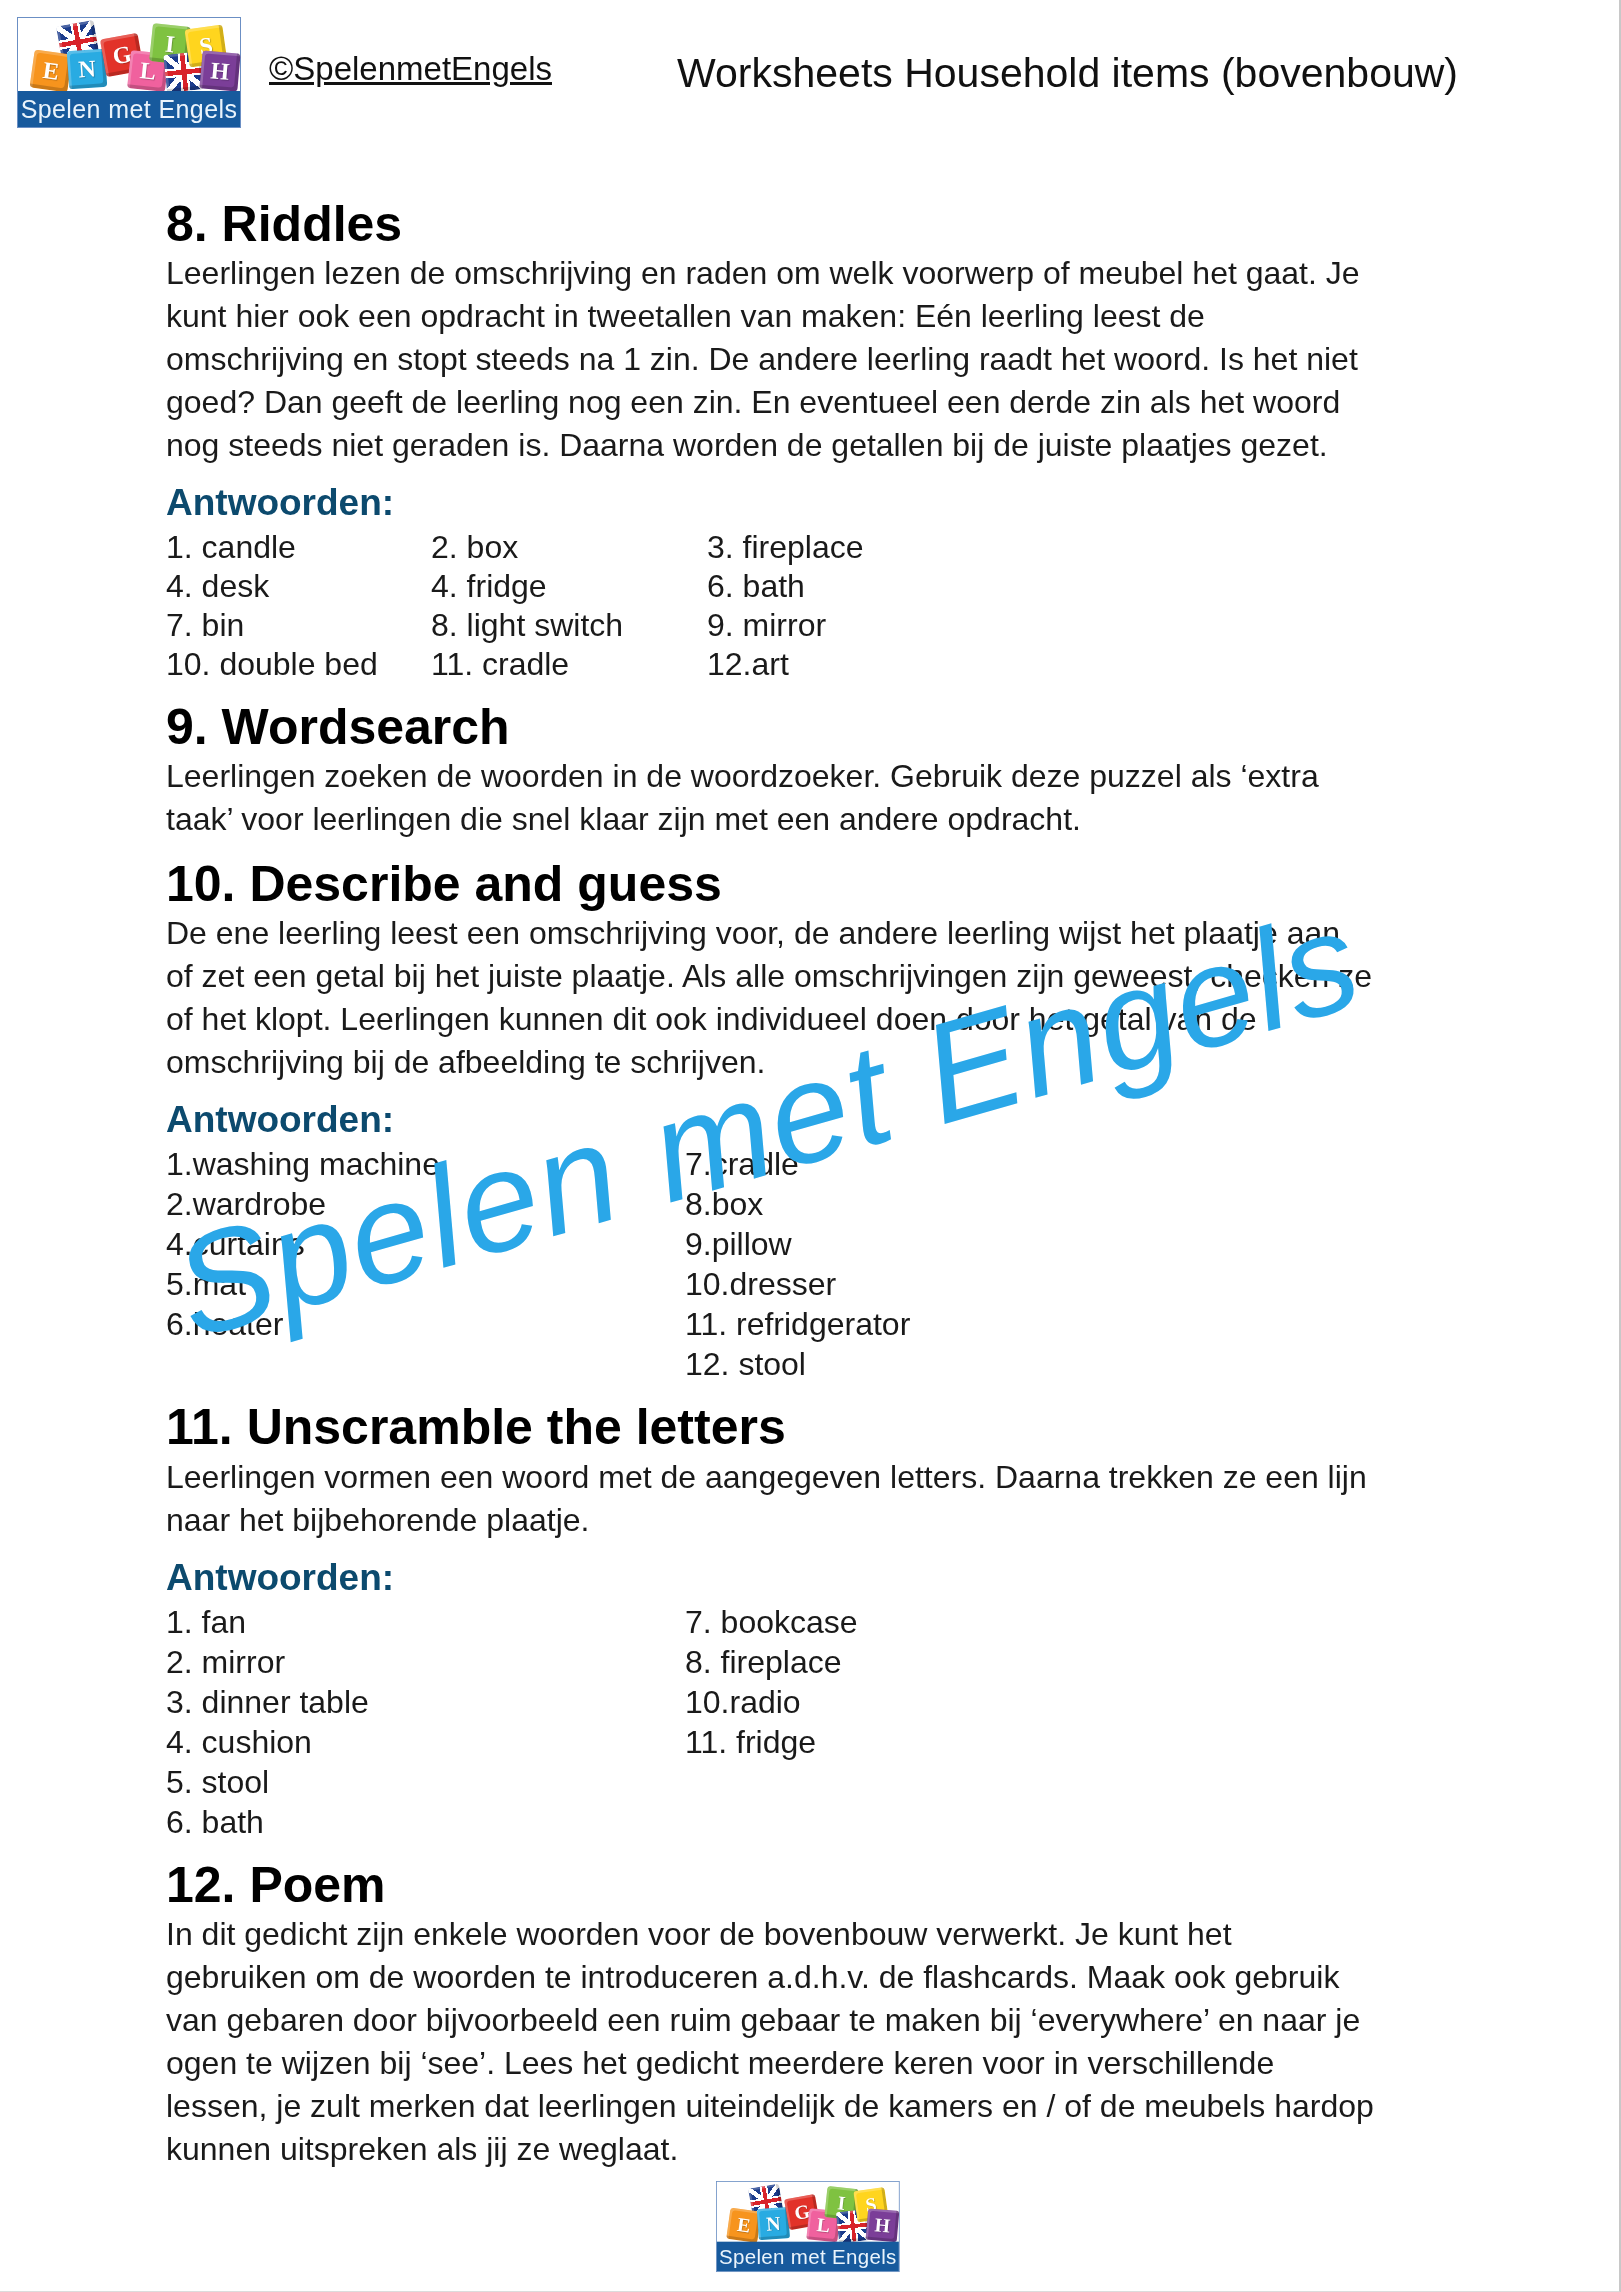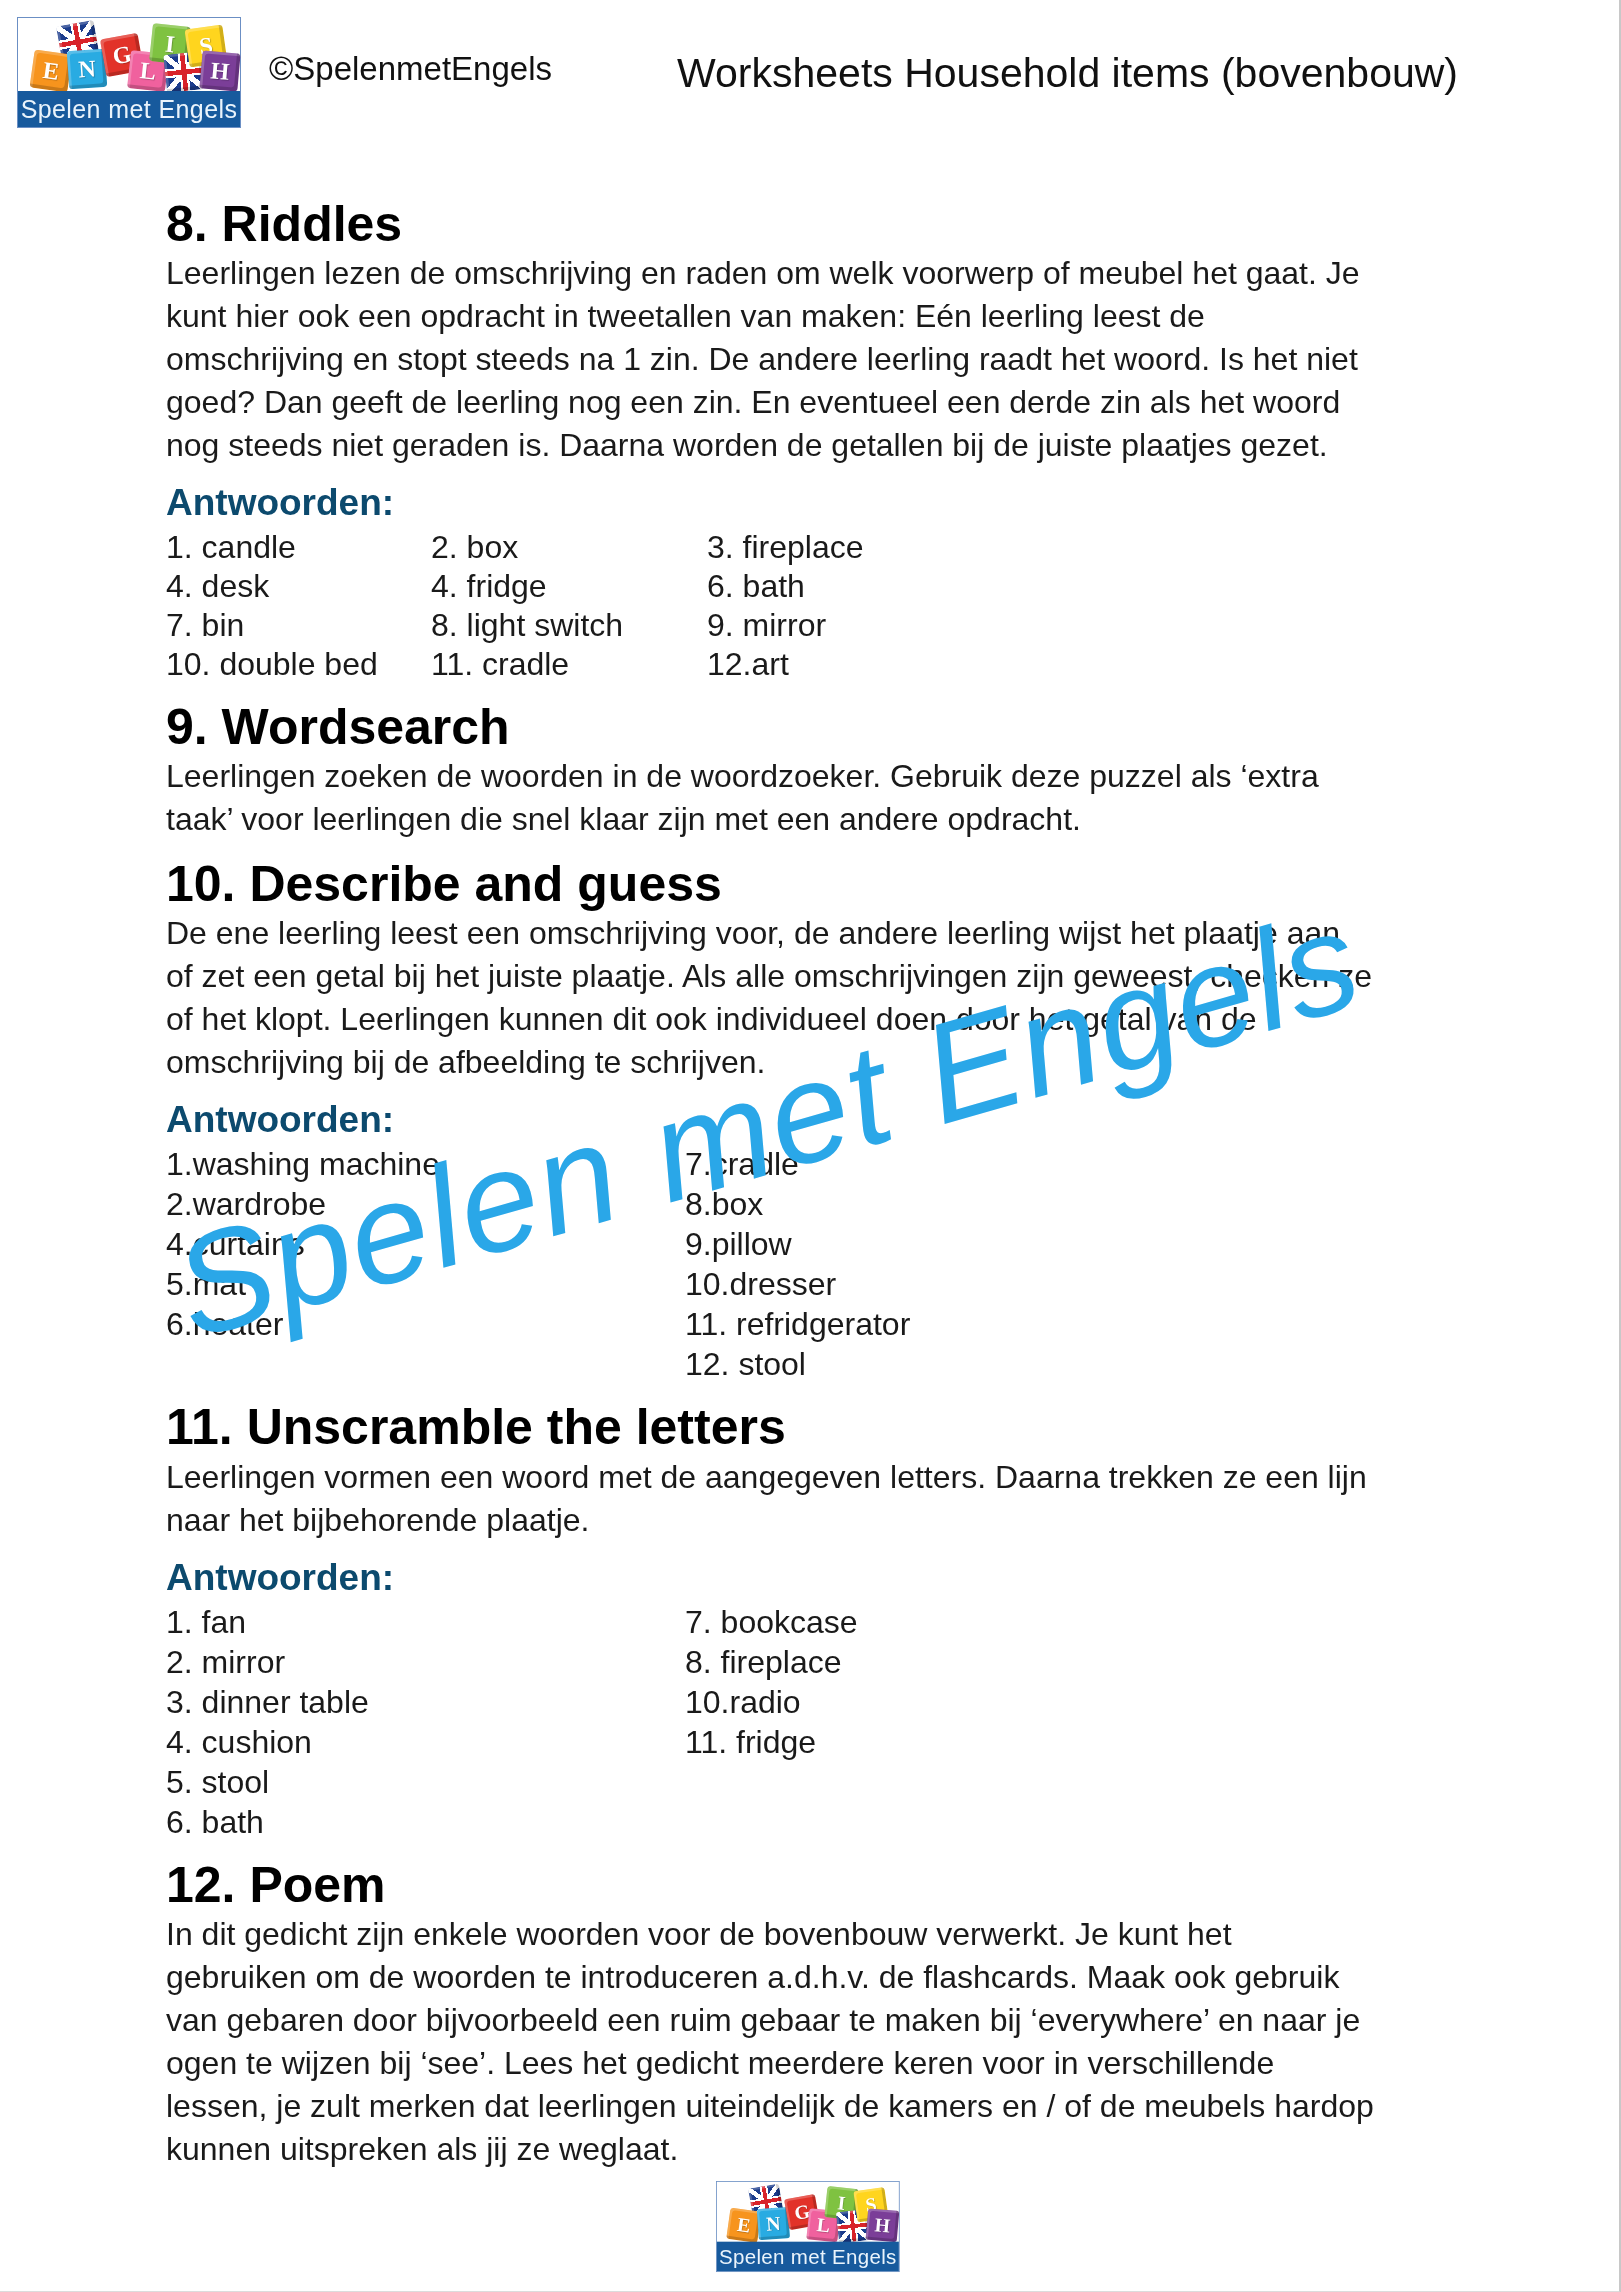--- a/index.html
+++ b/index.html
@@ -64,21 +64,21 @@
   .logo .bar{
     position:absolute;left:0;right:0;bottom:0;height:36px;
     background:#175a9d;color:#eaf4fc;
     font-size:25px;line-height:36px;text-align:center;
     letter-spacing:0.4px;
   }
 
   
   .header-copyright{
     position:absolute;left:269px;top:50px;
-    font-size:33px;color:#111;
+    font-size:33px;color:#111;text-decoration:underline;
   }
   .header-title{
     position:absolute;right:161px;top:50px;
     font-size:41px;color:#111;margin-left:44px;
   }
 
   
   .content{
     position:absolute;left:166px;top:204px;width:1334px;
   }

